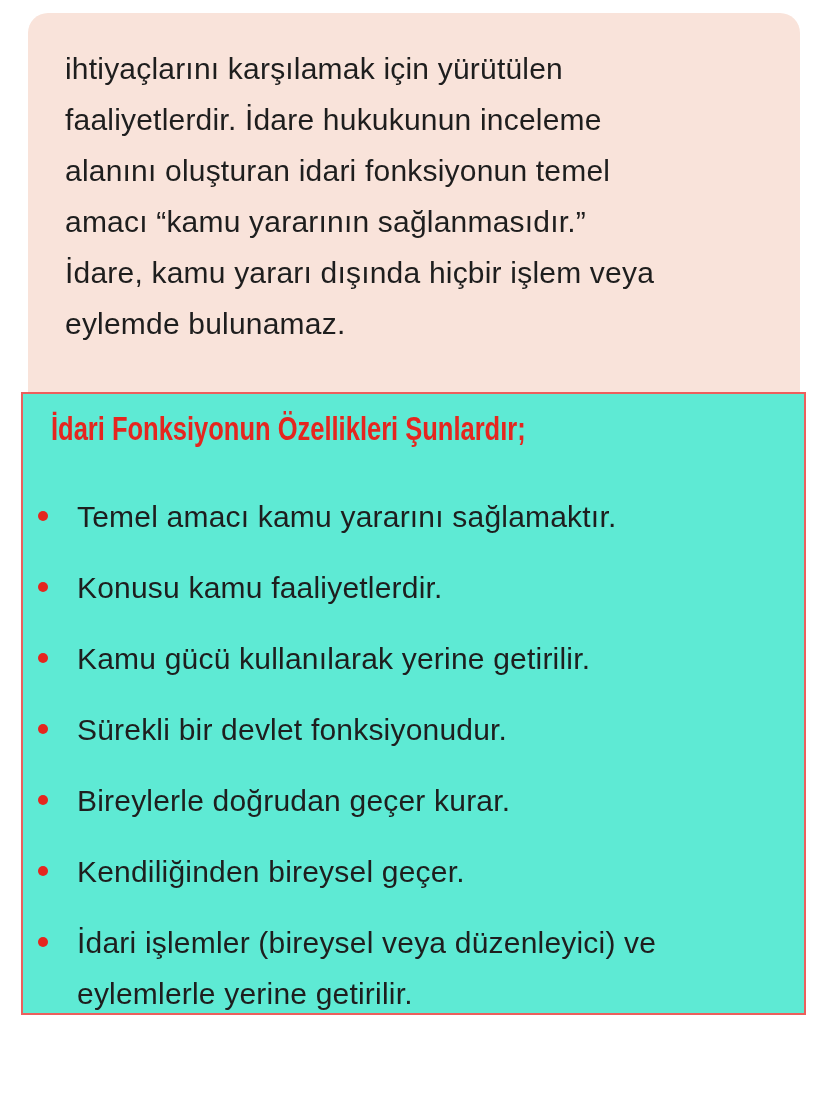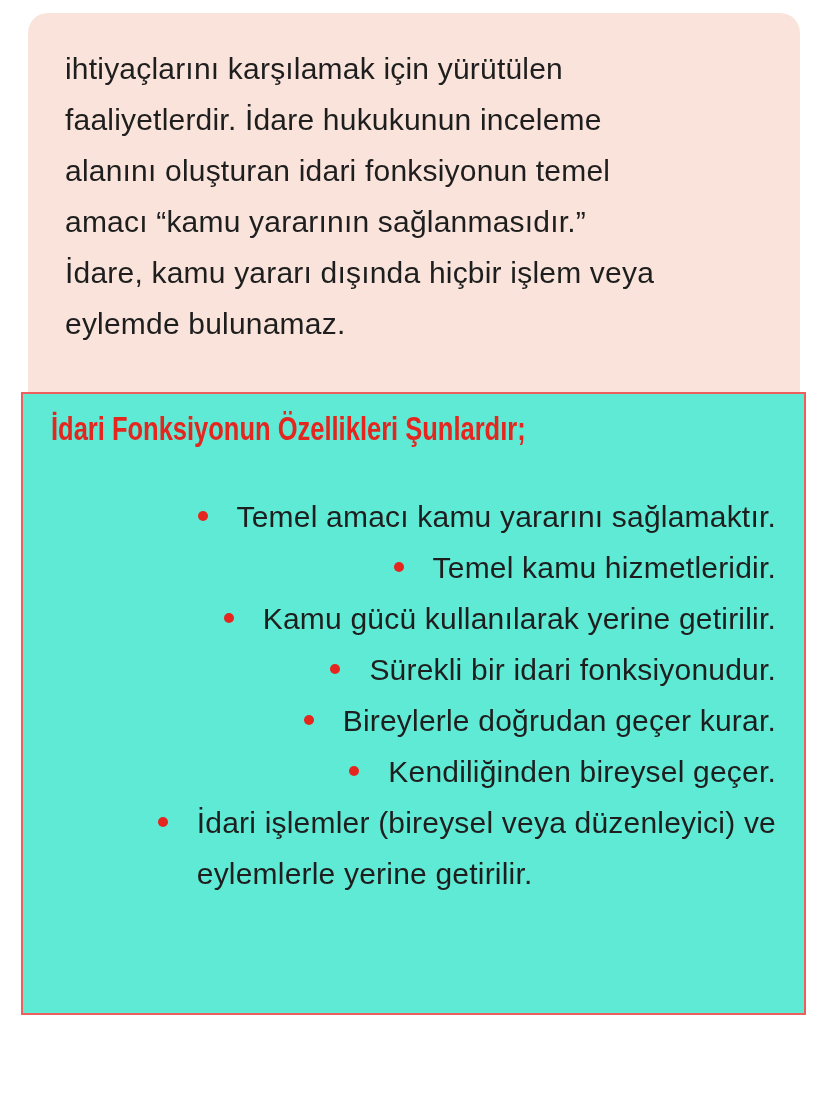--- a/index.html
+++ b/index.html
@@ -58,21 +58,21 @@
     white-space: nowrap;
     transform: scaleX(0.75);
     transform-origin: left center;
   }
   .features-list {
     list-style: none;
     margin: 43px 0 0 0;
     padding: 0;
     display: flex;
     flex-direction: column;
-    align-items: flex-end;
+    gap: 20px;
   }
   .feature-item {
     display: flex;
     align-items: flex-start;
   }
   .bullet-dot {
     flex: 0 0 auto;
     width: 10px;
     height: 10px;
     border-radius: 50%;
@@ -101,29 +101,29 @@
 
 <div class="features-box">
   <h2 class="features-heading">İdari Fonksiyonun Özellikleri Şunlardır;</h2>
   <ul class="features-list">
     <li class="feature-item">
       <span class="bullet-dot"></span>
       <span class="item-text">Temel amacı kamu yararını sağlamaktır.</span>
     </li>
     <li class="feature-item">
       <span class="bullet-dot"></span>
-      <span class="item-text">Temel kamu hizmetleridir.</span>
+      <span class="item-text">Konusu kamu faaliyetlerdir.</span>
     </li>
     <li class="feature-item">
       <span class="bullet-dot"></span>
       <span class="item-text">Kamu gücü kullanılarak yerine getirilir.</span>
     </li>
     <li class="feature-item">
       <span class="bullet-dot"></span>
-      <span class="item-text">Sürekli bir idari fonksiyonudur.</span>
+      <span class="item-text">Sürekli bir devlet fonksiyonudur.</span>
     </li>
     <li class="feature-item">
       <span class="bullet-dot"></span>
       <span class="item-text">Bireylerle doğrudan geçer kurar.</span>
     </li>
     <li class="feature-item">
       <span class="bullet-dot"></span>
       <span class="item-text">Kendiliğinden bireysel geçer.</span>
     </li>
     <li class="feature-item">

